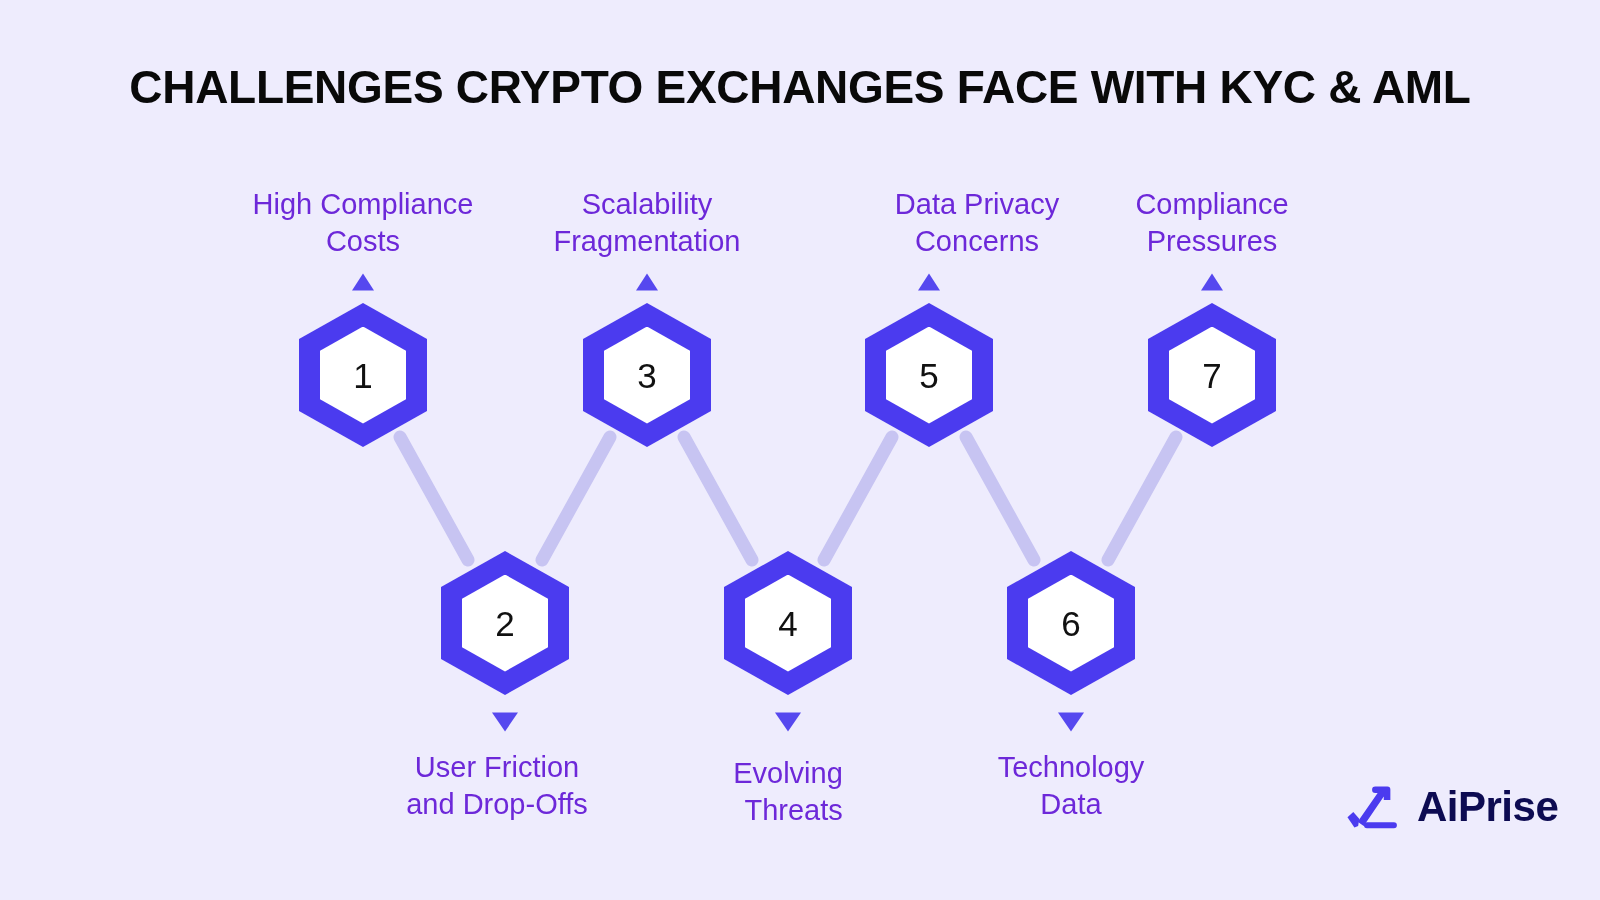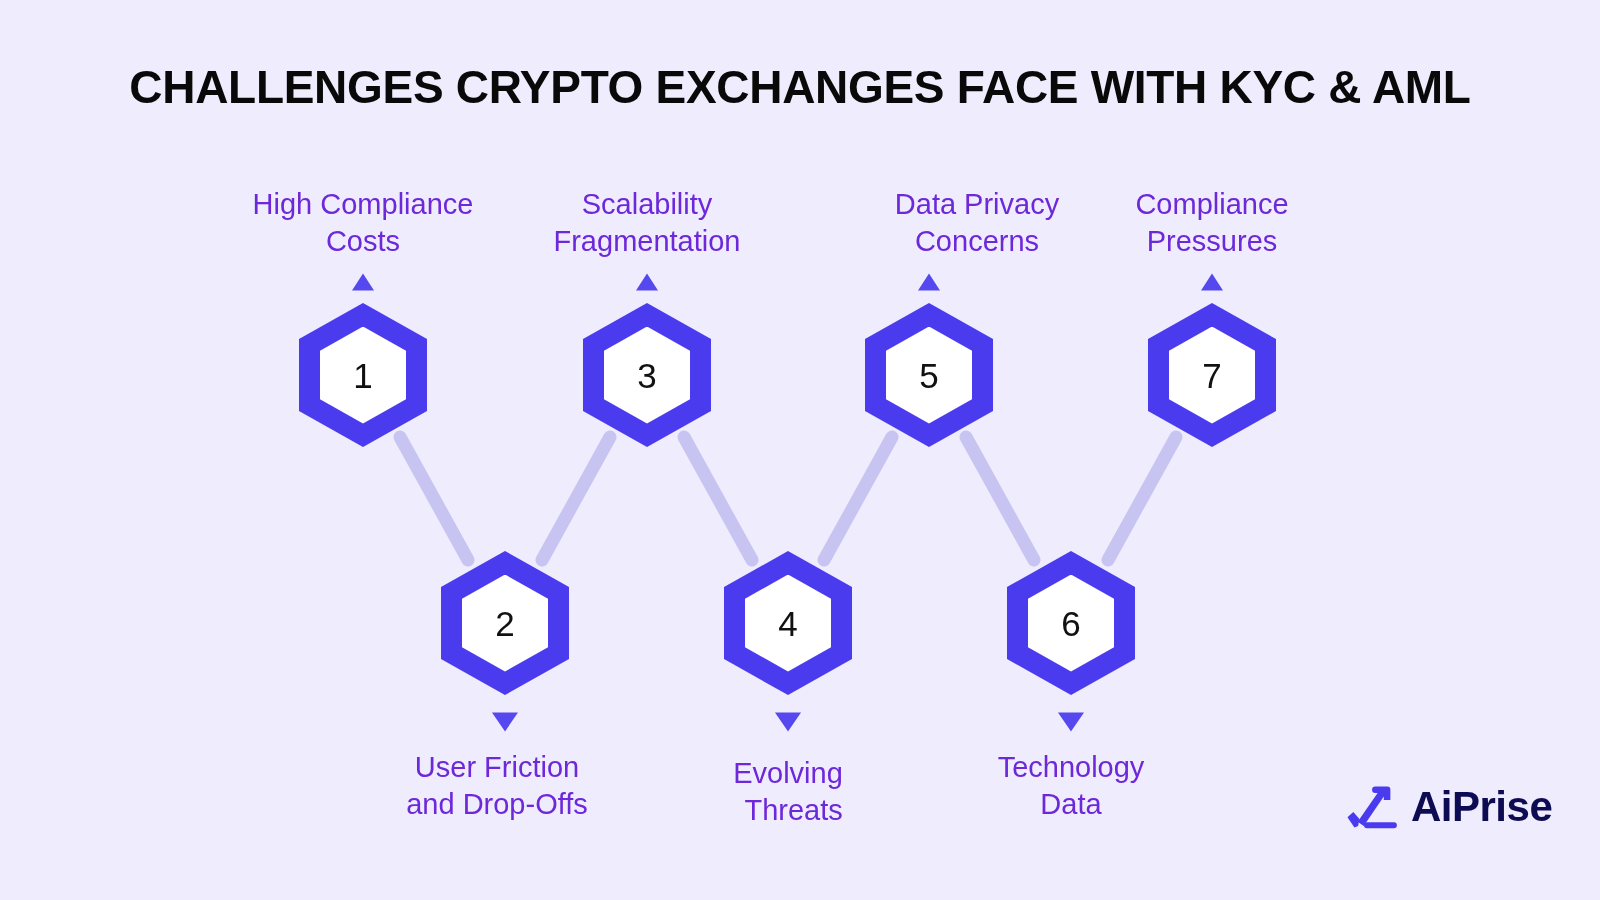--- a/index.html
+++ b/index.html
@@ -120,21 +120,21 @@
 
   
   #logo {
     position: absolute;
     left: 1345px;
     top: 776px;
     width: 215px;
     height: 62px;
     display: flex;
     align-items: center;
-    gap: 10px;
+    gap: 16px;
   }
   #logo-mark {
     width: 56px;
     height: 52px;
     flex: none;
   }
   #logo-text {
     font-size: 42px;
     font-weight: bold;
     color: #0d0b52;

